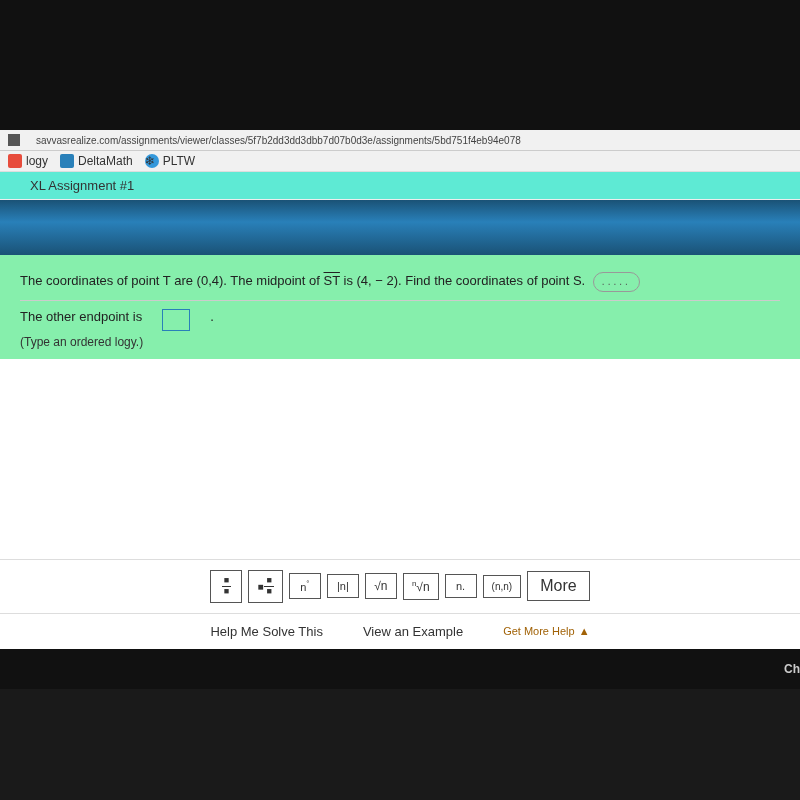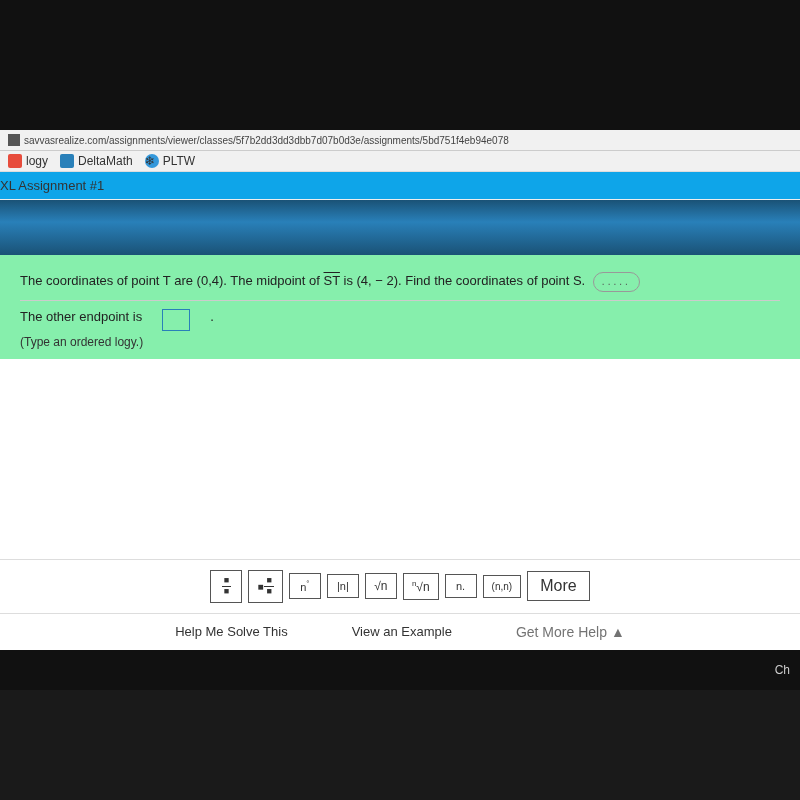--- a/index.html
+++ b/index.html
@@ -21,21 +21,21 @@
     
     .url-bar {
       width: 100%;
       background: #f1f1f1;
       border-bottom: 1px solid #ccc;
       padding: 4px 8px;
       font-size: 11px;
       color: #333;
       display: flex;
       align-items: center;
-      gap: 4px;
+      gap: 16px;
     }
 
     .url-bar .favicon {
       width: 12px;
       height: 12px;
       background: #555;
       display: inline-block;
     }
 
     .url-text {
@@ -90,25 +90,25 @@
     }
 
     
     .page-content {
       background: #fff;
       width: 100%;
     }
 
     
     .assignment-title-bar {
-      padding: 6px 0;
+      padding: 6px 30px;
       font-size: 13px;
       color: #333;
       border-bottom: 1px solid #eee;
-      background: #0ea5e9;
+      background: #5eead4;
     }
 
     
     .blue-header {
       background: linear-gradient(180deg, #1a5276 0%, #2980b9 40%, #1a5276 100%);
       height: 55px;
       width: 100%;
       margin: 0;
     }
 
@@ -223,48 +223,48 @@
     .fraction-icon .num { border-bottom: 1px solid #333; padding: 0 2px; }
     .fraction-icon .den { padding: 0 2px; }
 
     
     .help-bar {
       background: #fff;
       border-top: 1px solid #ddd;
       padding: 10px 8px;
       display: flex;
       justify-content: center;
-      gap: 64px;
+      gap: 40px;
       align-items: center;
     }
 
     .help-btn {
       font-size: 13px;
       color: #333;
       cursor: pointer;
       text-decoration: none;
     }
 
     .help-btn-arrow {
-      font-size: 14px;
-      color: #737373;
+      font-size: 11px;
+      color: #a16207;
       display: flex;
       align-items: center;
       gap: 4px;
     }
 
     
     .bottom-black {
       background: #111;
       height: 40px;
       width: 100%;
       display: flex;
       align-items: center;
       justify-content: flex-end;
-      padding-right: 10px;
+      font-weight: bold;
     }
 
     .bottom-black-text {
       color: #ccc;
       font-size: 12px;
     }
   </style>
 </head>
 <body>
 

